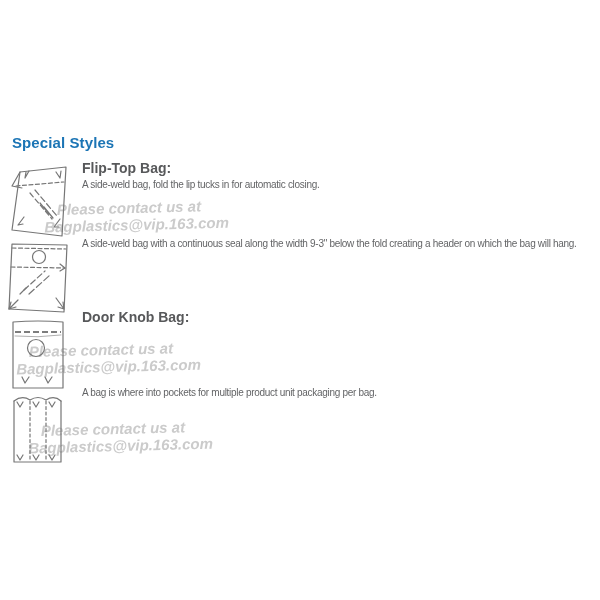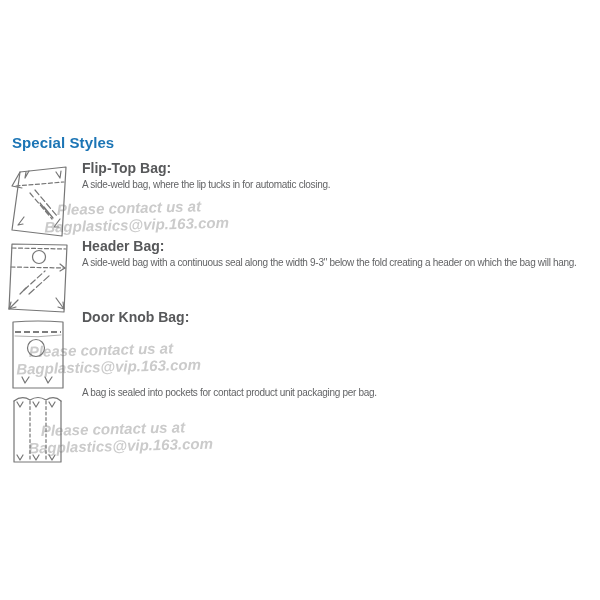--- a/index.html
+++ b/index.html
@@ -106,39 +106,38 @@
       <path class="sketch" d="M47,9 L51,15 M51,15 L52,8"></path>
       <path class="sketch" d="M21,30 L43,56" stroke-dasharray="5,3"></path>
       <path class="sketch" d="M26,27 L48,53" stroke-dasharray="6,3"></path>
       <path class="sketch" d="M31,40 L40,51 M35,44 L44,55"></path>
       <path class="sketch" d="M9,62 L15,54 M9,62 L14,61"></path>
       <path class="sketch" d="M45,64 L51,56 M45,64 L50,64"></path>
     </svg>
   </div>
   <div class="style-text" id="text-1">
     <p class="style-name">Flip-Top Bag:</p>
-    <p class="style-desc">A side-weld bag, where the lip tucks in for automatic closing.</p>
+    <p class="style-desc">A side-weld bag, fold the lip tucks in for automatic closing.</p>
   </div>
 
   <div class="figure" id="fig-2">
     <svg width="62" height="75" viewBox="0 0 62 75">
       <path class="sketch" d="M4,3 L59,4 L56,71 L1,68 Z"></path>
       <path class="sketch" d="M4,7 L58,8" stroke-dasharray="4,2.5"></path>
       <circle class="sketch" cx="31" cy="16" r="6.5"></circle>
       <path class="sketch" d="M3,26 L57,27" stroke-dasharray="4,2.5"></path>
       <path class="sketch" d="M52,23 L57,27 L52,30"></path>
       <path class="sketch" d="M16,49 L37,30" stroke-dasharray="6,3"></path>
       <path class="sketch" d="M21,53 L42,34" stroke-dasharray="7,3"></path>
       <path class="sketch" d="M12,53 L18,47"></path>
       <path class="sketch" d="M10,59 L1,68 M1,68 L8,66 M1,68 L3,61"></path>
       <path class="sketch" d="M48,57 L56,68 M56,68 L50,66 M56,68 L55,61"></path>
     </svg>
   </div>
   <div class="style-text" id="text-2">
-    <p class="style-name">Header Bag:</p>
     <p class="style-desc">A side-weld bag with a continuous seal along the width 9-3" below the fold creating a header on which the bag will hang.</p>
   </div>
 
   <div class="figure" id="fig-3">
     <svg width="60" height="72" viewBox="0 0 60 72">
       <path class="sketch" d="M5,3 Q30,1 55,3 L55,69 L5,69 Z"></path>
       <path class="sketch-thick" d="M7,13 L53,13" stroke-dasharray="6,3"></path>
       <path class="sketch-thin" d="M7,17 Q30,19 53,16"></path>
       <circle class="sketch" cx="28" cy="29" r="8.5"></circle>
       <path class="sketch" d="M14,58 L17,64 M17,64 L21,58"></path>
@@ -157,16 +156,16 @@
       <path class="sketch" d="M36,10 L36,70" stroke-dasharray="3,2.5"></path>
       <path class="sketch" d="M7,11 L10,16 M10,16 L13,11"></path>
       <path class="sketch" d="M23,11 L26,16 M26,16 L29,11"></path>
       <path class="sketch" d="M39,11 L42,16 M42,16 L45,11"></path>
       <path class="sketch" d="M7,64 L10,69 M10,69 L13,64"></path>
       <path class="sketch" d="M23,64 L26,69 M26,69 L29,64"></path>
       <path class="sketch" d="M39,64 L42,69 M42,69 L45,64"></path>
     </svg>
   </div>
   <div class="style-text" id="text-4">
-    <p class="style-desc">A bag is sealed into pockets for contact product unit packaging per bag.</p>
+    <p class="style-desc">A bag is where into pockets for multiple product unit packaging per bag.</p>
   </div>
 
 </div>
 
 </body></html>

